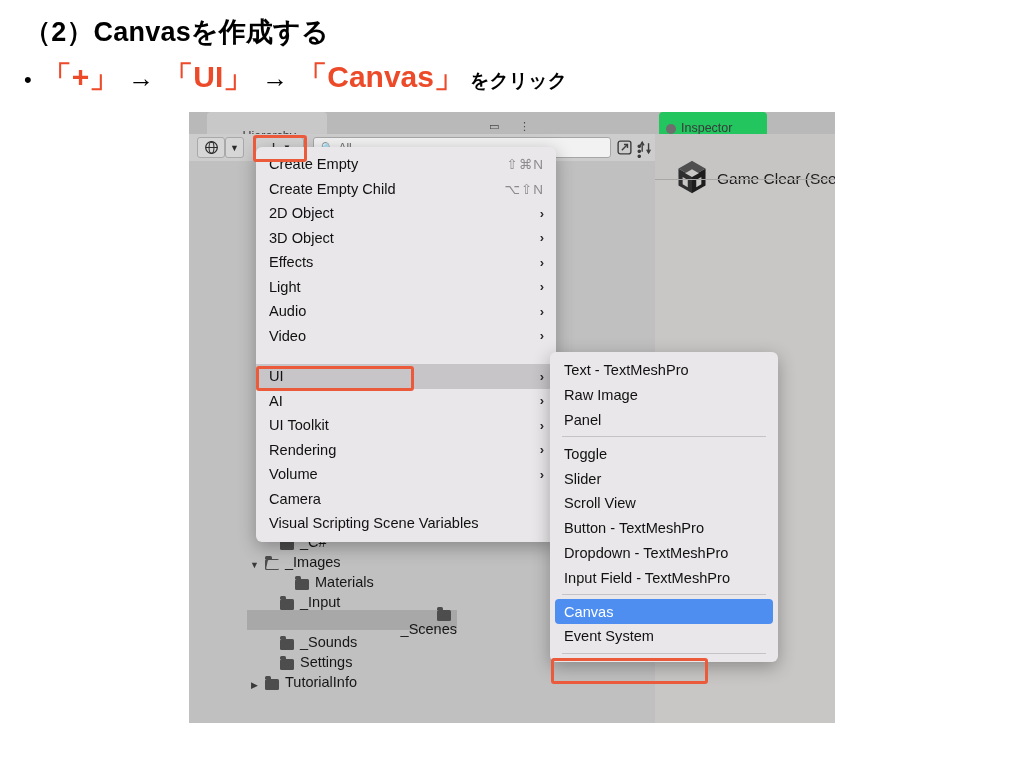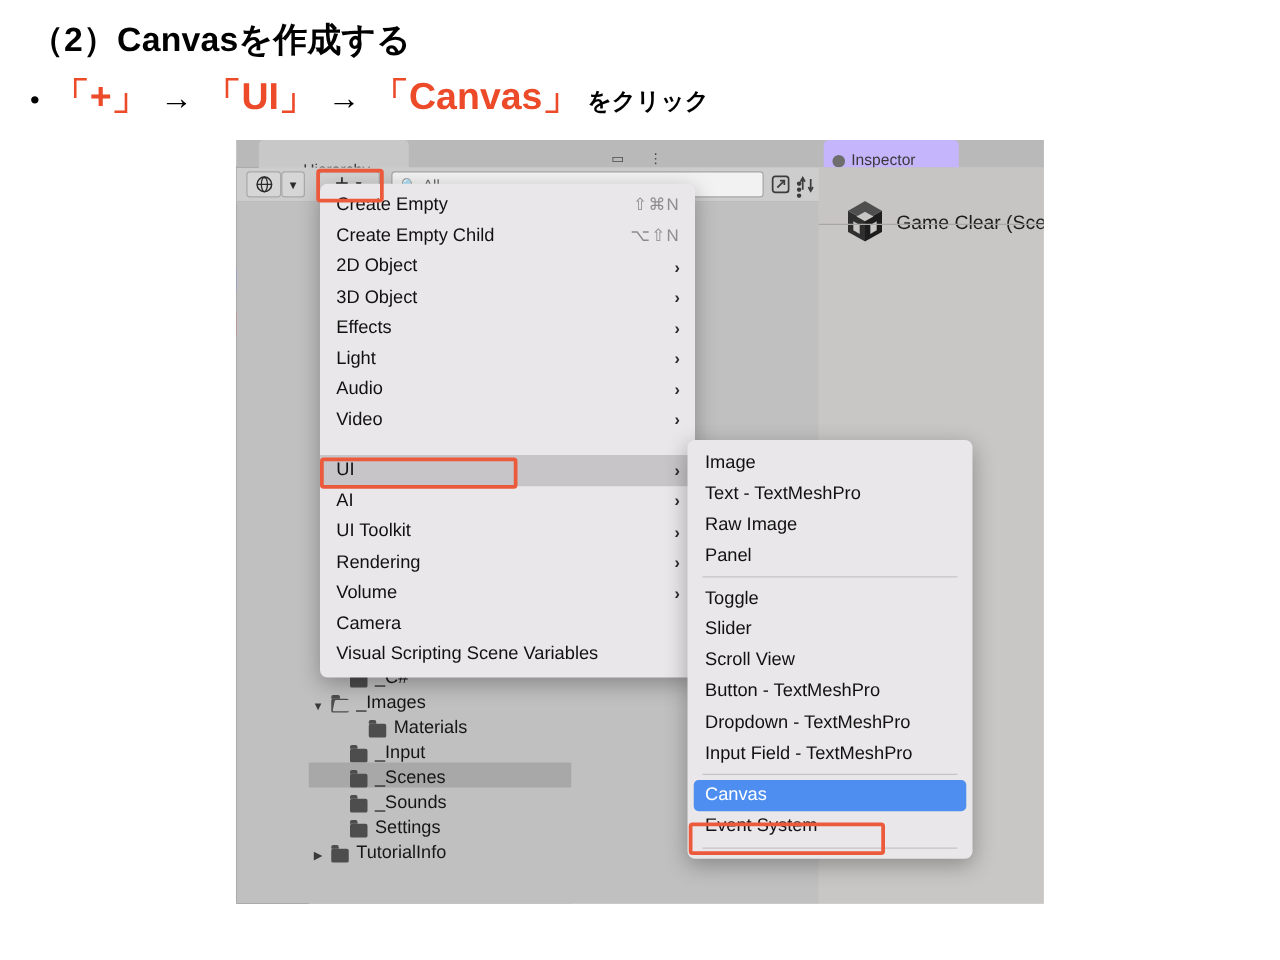--- a/index.html
+++ b/index.html
@@ -63,21 +63,21 @@
   .tab-hier span{position:relative;top:9px;}
   .tab-arrow{position:absolute;left:5px;top:9px;color:#555;font-size:9px;}
   .tabstrip .tb-ic{position:absolute;top:8px;color:#4a4a4a;font-size:11px;}
 
   
   .insp-panel{
     position:absolute;left:466px;top:0;width:180px;height:611px;background:#c9c7c5;
   }
   .insp-tabstrip{position:absolute;left:0;top:0;width:180px;height:22px;background:#b9b9b9;}
   .insp-tab{
-    position:absolute;left:4px;top:0;width:108px;height:22px;background:#c4b5fd;
+    position:absolute;left:4px;top:0;width:108px;height:22px;background:#22c55e;
     border-radius:4px 4px 0 0;overflow:hidden;color:#3a3a3a;font-size:12.5px;
   }
   .insp-tab span{position:absolute;left:22px;top:9px;}
   .insp-tab .dot{position:absolute;left:7px;top:12px;width:10px;height:10px;border-radius:50%;background:#6e6e6e;}
   .insp-head{position:absolute;left:0;top:22px;width:180px;height:45px;background:#c7c5c3;}
   .insp-name{position:absolute;left:62px;top:36px;color:#1d1d1d;font-size:15.5px;white-space:nowrap;}
   .insp-rule{position:absolute;left:0;top:67px;width:180px;height:1px;background:#a9a7a5;}
   .unity-cube{position:absolute;left:20px;top:25px;width:34px;height:36px;}
 
   
@@ -108,21 +108,21 @@
   
   .h-list{position:absolute;left:0;top:49px;width:466px;height:562px;background:#c0c0c0;}
   .h-main{position:absolute;left:110px;top:417px;color:#1b1b1b;font-size:14px;}
   .h-main .cam{margin-right:5px;}
 
   
   .proj{
     position:absolute;left:58px;top:418px;width:210px;height:193px;background:#c0c0c0;
   }
   .prow{position:relative;height:20px;display:flex;align-items:flex-end;color:#161616;font-size:14.5px;white-space:nowrap;}
-  .prow.sel{background:#a8a8a8;}
+  .prow.sel{background:#a8a8a8;flex-direction:column;}
   .prow .tw{width:15px;text-align:center;font-size:9px;color:#3a3a3a;}
   .folder{
     display:inline-block;width:14px;height:11px;background:#4d4d4d;border-radius:1.5px;
     position:relative;margin-right:6px;flex:0 0 auto;
   }
   .folder:before{content:"";position:absolute;left:0;top:-3px;width:6px;height:3px;background:#4d4d4d;border-radius:1.5px 1.5px 0 0;}
   .folder.open{background:#4d4d4d;}
   .folder.open:after{content:"";position:absolute;left:2px;top:1px;width:13px;height:9px;background:#c0c0c0;border-radius:1px;transform:skewX(-12deg);}
   .folder.open:before{width:7px;}
 
@@ -378,23 +378,20 @@
       <div class="mi">
         <span>Camera</span>
       </div>
       <div class="mi">
         <span>Visual Scripting Scene Variables</span>
       </div>
     </div>
 
     <div class="submenu">
       <div class="si">
-        <span>Image</span>
-      </div>
-      <div class="si">
         <span>Text - TextMeshPro</span>
       </div>
       <div class="si">
         <span>Raw Image</span>
       </div>
       <div class="si">
         <span>Panel</span>
       </div>
       <div class="sep"></div>
       <div class="si">

